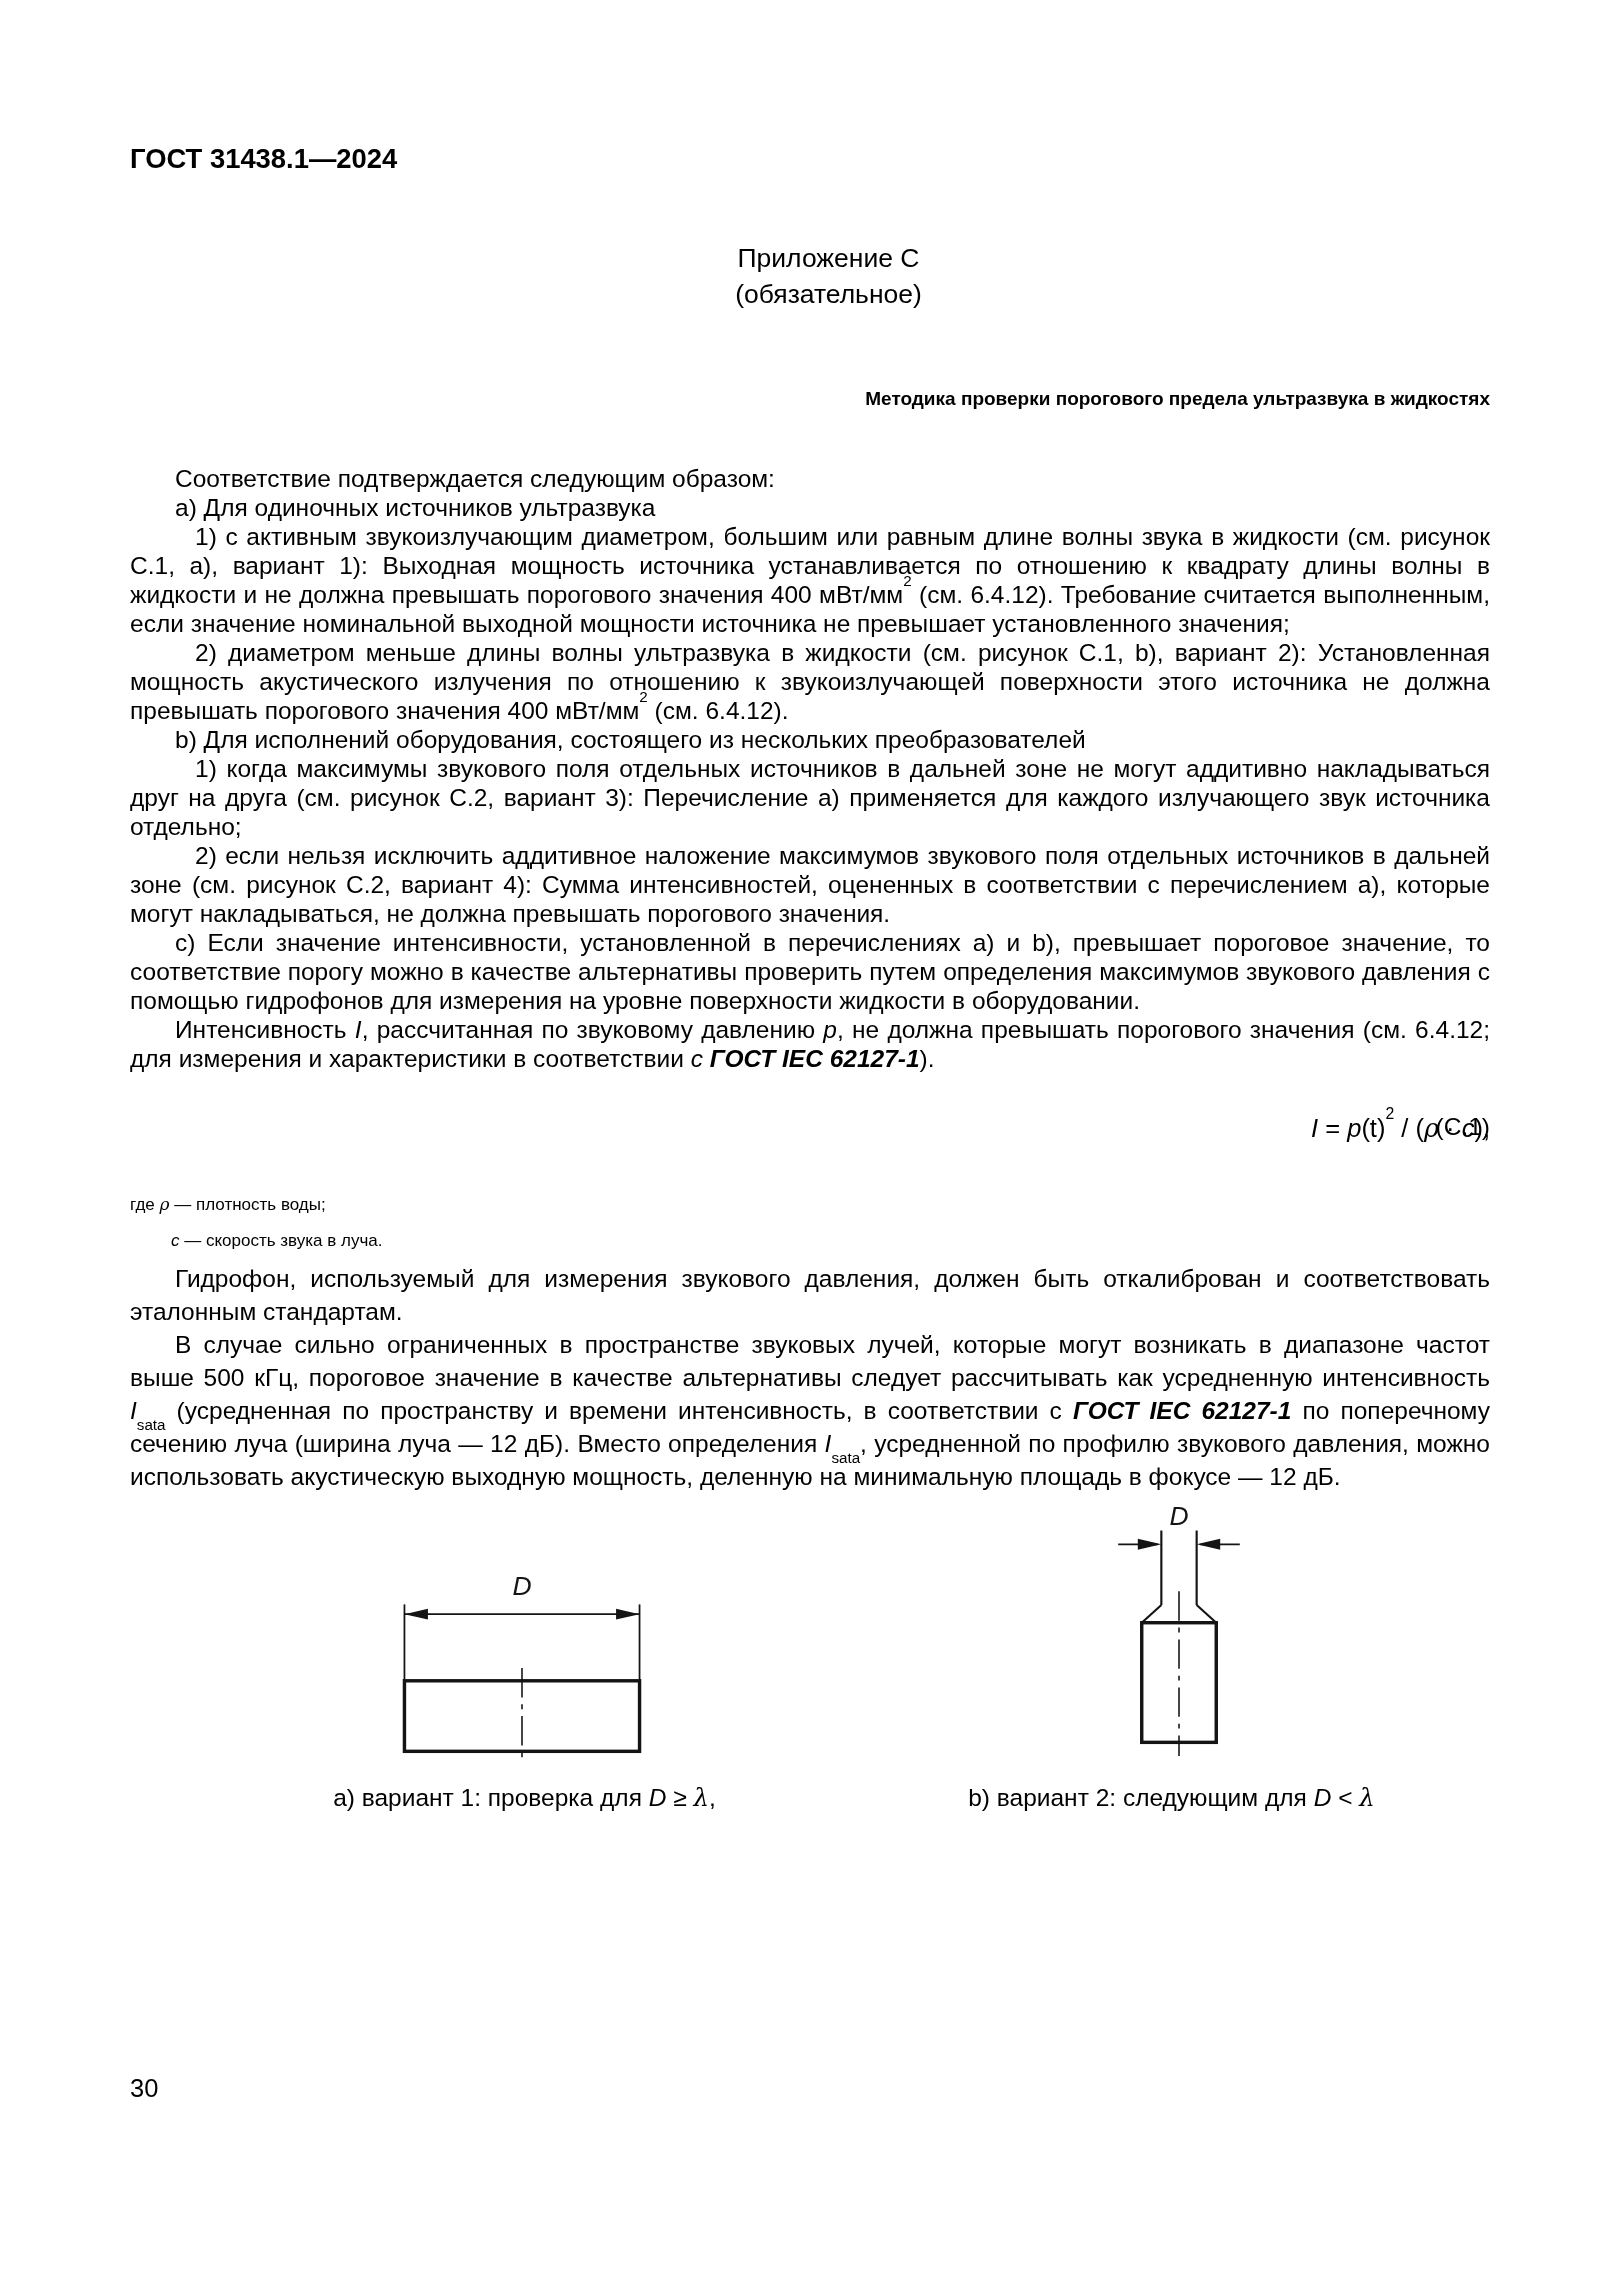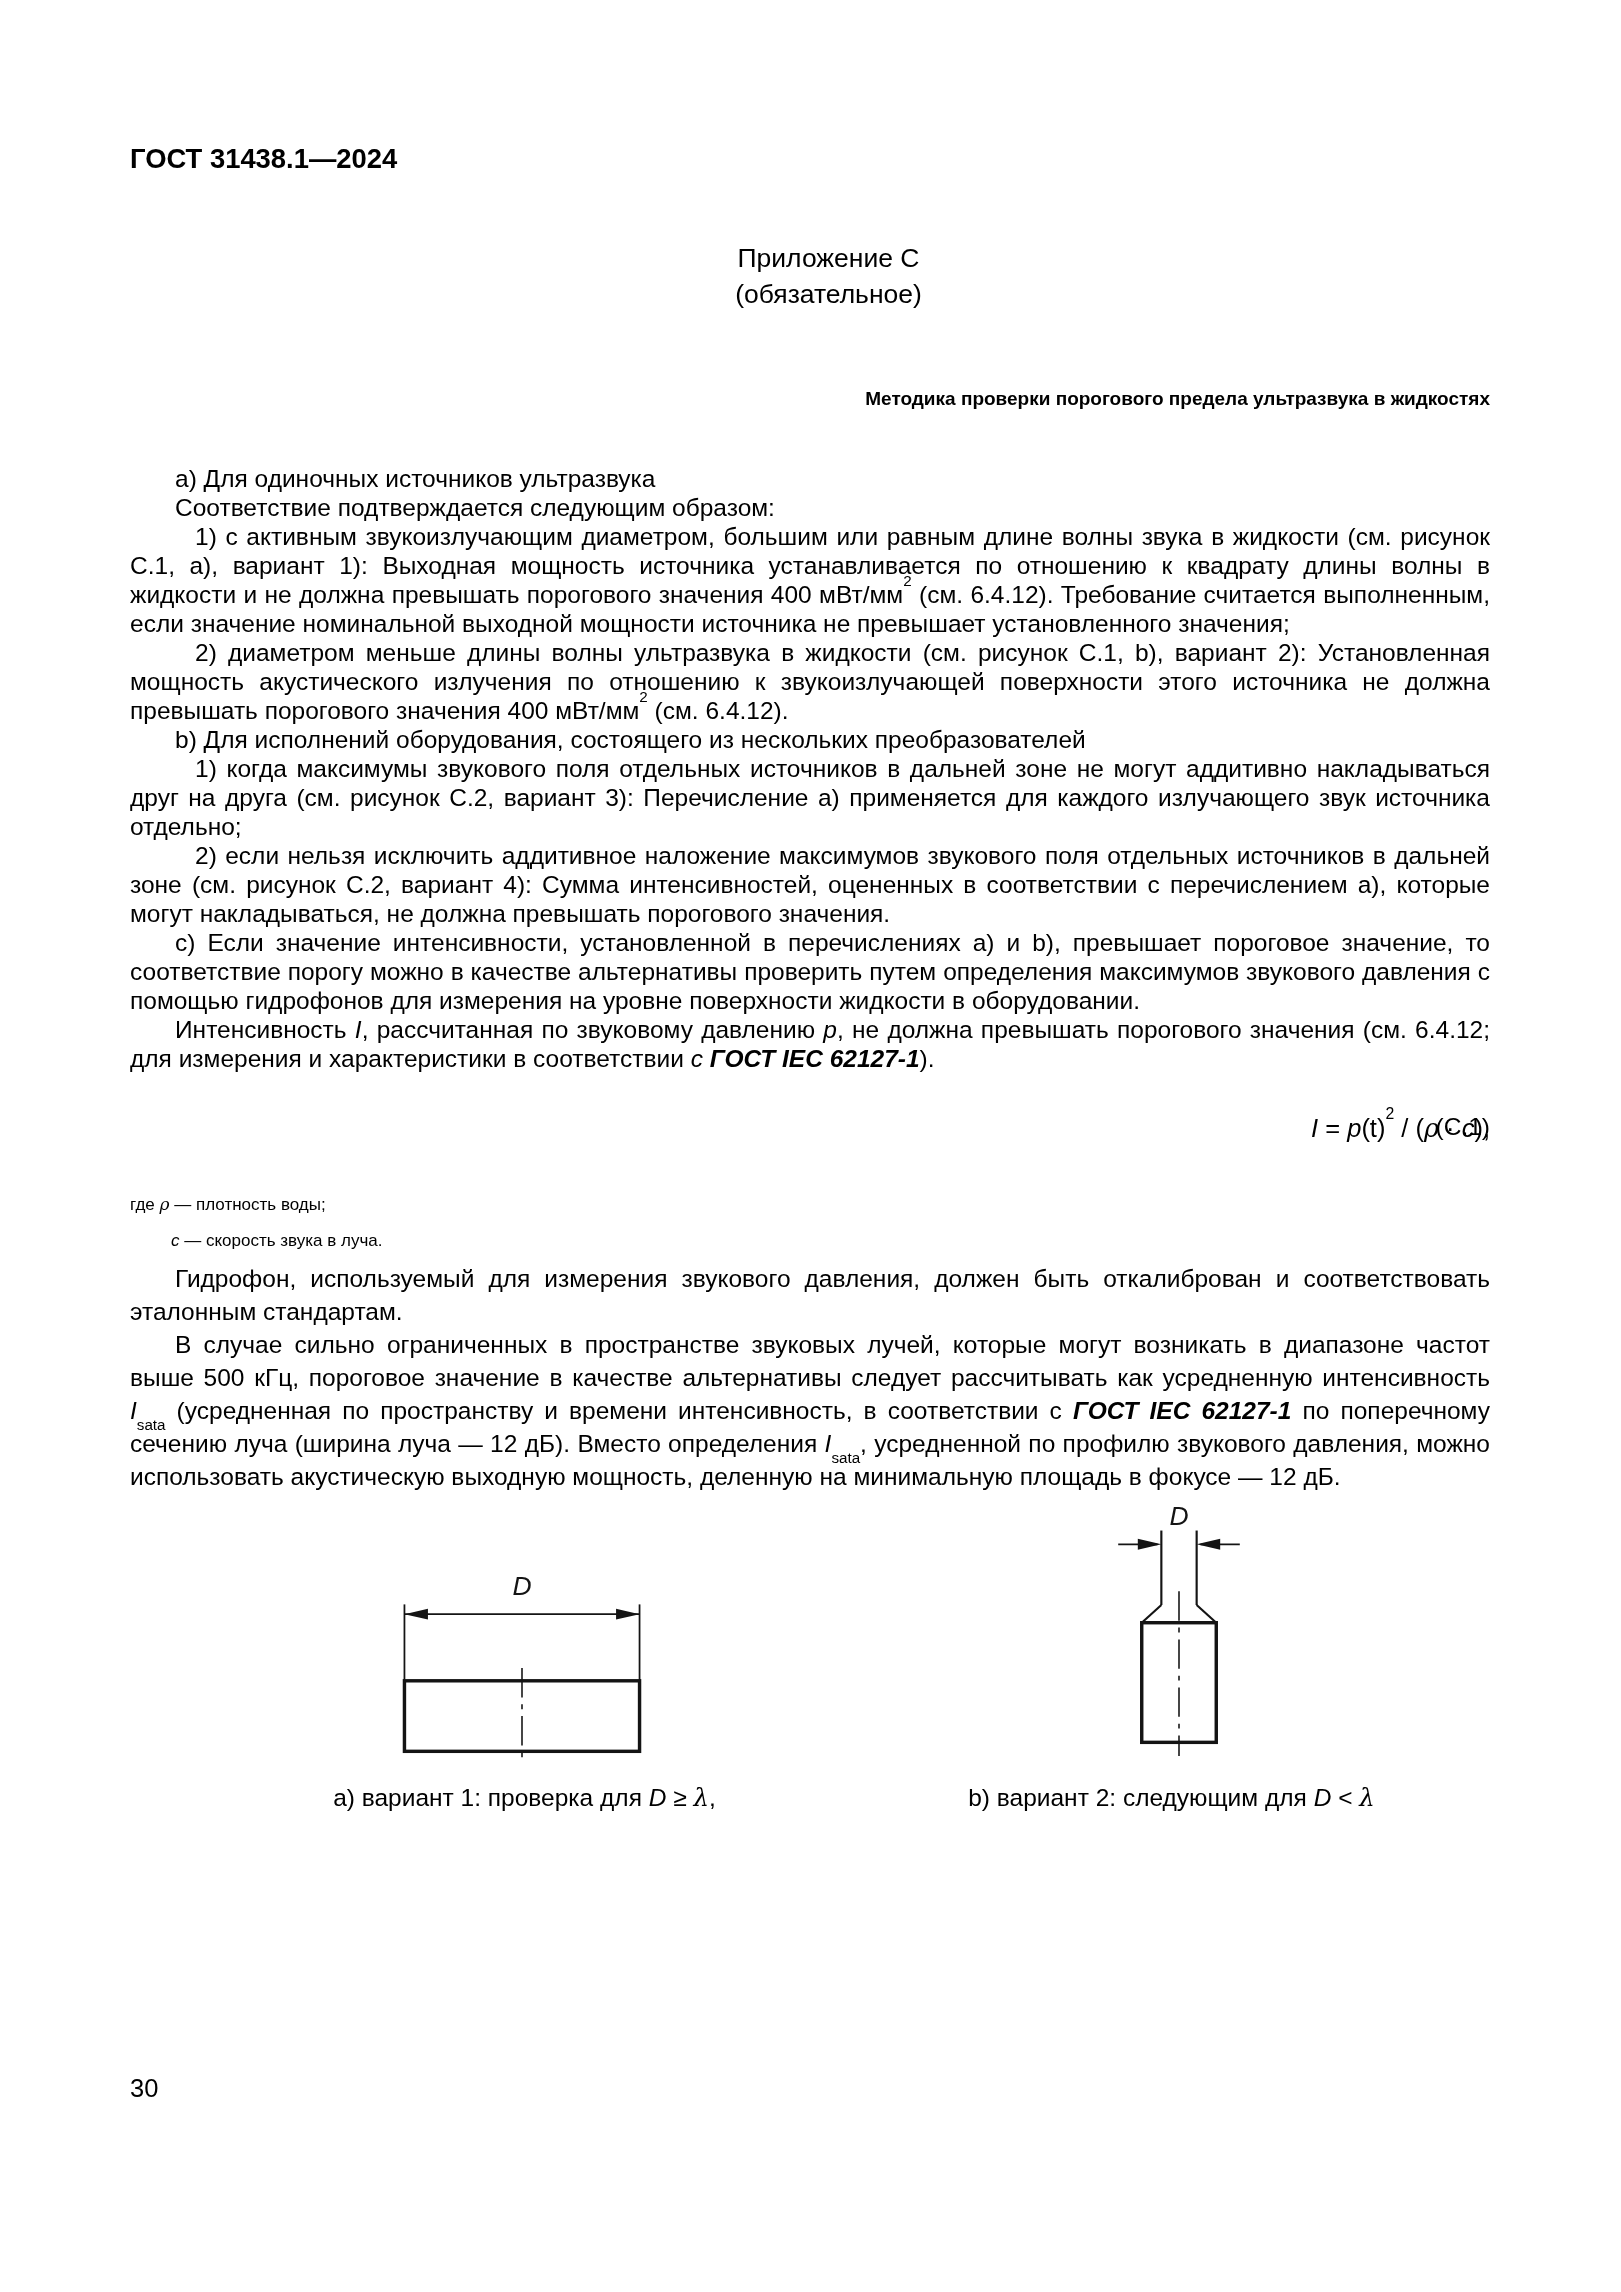--- a/index.html
+++ b/index.html
@@ -57,22 +57,22 @@
   <div class="doc-header">ГОСТ 31438.1—2024</div>
 
   <div class="appendix">
     <div>Приложение С</div>
     <div>(обязательное)</div>
   </div>
 
   <div class="doc-title">Методика проверки порогового предела ультразвука в жидкостях</div>
 
   <div class="body-block">
+    <p class="ind1"><span>Соответствие подтверждается следующим образом:</span></p>
     <p class="ind1"><span>а) Для одиночных источников ультразвука</span></p>
-    <p class="ind1"><span>Соответствие подтверждается следующим образом:</span></p>
     <p class="ind2"><span>1) с активным звукоизлучающим диаметром, большим или равным длине волны звука в жидкости (см. рисунок С.1, а), вариант 1): Выходная мощность источника устанавливается по отношению к квадрату длины волны в жидкости и не должна превышать порогового значения 400 мВт/мм</span><sup>2</sup><span> (см. 6.4.12). Требование считается выполненным, если значение номинальной выходной мощности источника не превышает установленного значения;</span></p>
     <p class="ind2"><span>2) диаметром меньше длины волны ультразвука в жидкости (см. рисунок С.1, b), вариант 2): Установленная мощность акустического излучения по отношению к звукоизлучающей поверхности этого источника не должна превышать порогового значения 400 мВт/мм</span><sup>2</sup><span> (см. 6.4.12).</span></p>
     <p class="ind1"><span>b) Для исполнений оборудования, состоящего из нескольких преобразователей</span></p>
     <p class="ind2"><span>1) когда максимумы звукового поля отдельных источников в дальней зоне не могут аддитивно накладываться друг на друга (см. рисунок С.2, вариант 3): Перечисление а) применяется для каждого излучающего звук источника отдельно;</span></p>
     <p class="ind2"><span>2) если нельзя исключить аддитивное наложение максимумов звукового поля отдельных источников в дальней зоне (см. рисунок С.2, вариант 4): Сумма интенсивностей, оцененных в соответствии с перечислением а), которые могут накладываться, не должна превышать порогового значения.</span></p>
     <p class="ind1"><span>с) Если значение интенсивности, установленной в перечислениях а) и b), превышает пороговое значение, то соответствие порогу можно в качестве альтернативы проверить путем определения максимумов звукового давления с помощью гидрофонов для измерения на уровне поверхности жидкости в оборудовании.</span></p>
     <p class="ind1"><span>Интенсивность </span><span class="run-i">I</span><span>, рассчитанная по звуковому давлению </span><span class="run-i">p</span><span>, не должна превышать порогового значения (см. 6.4.12; для измерения и характеристики в соответствии </span><span class="run-i">с</span><span> </span><span class="run-bi">ГОСТ IEC 62127-1</span><span>).</span></p>
   </div>
 
   <div class="formula-row">

